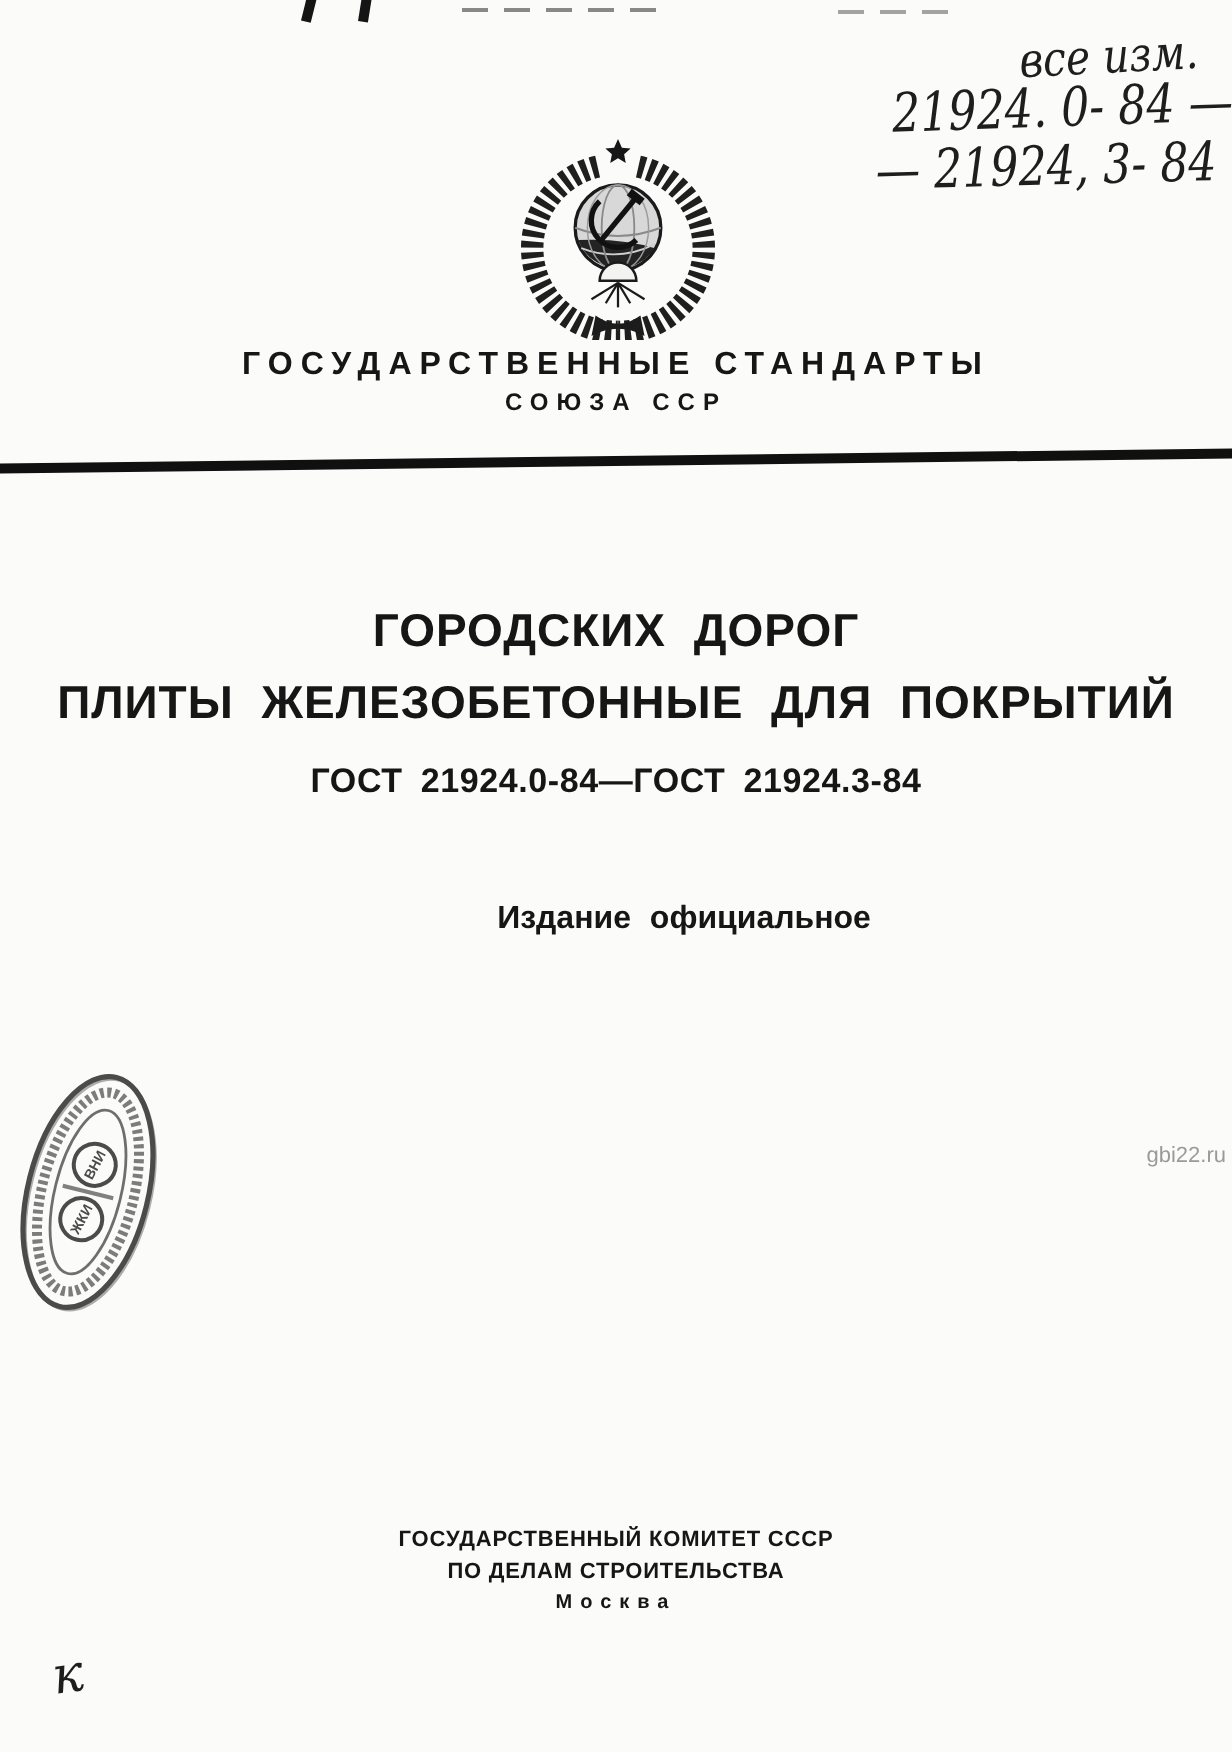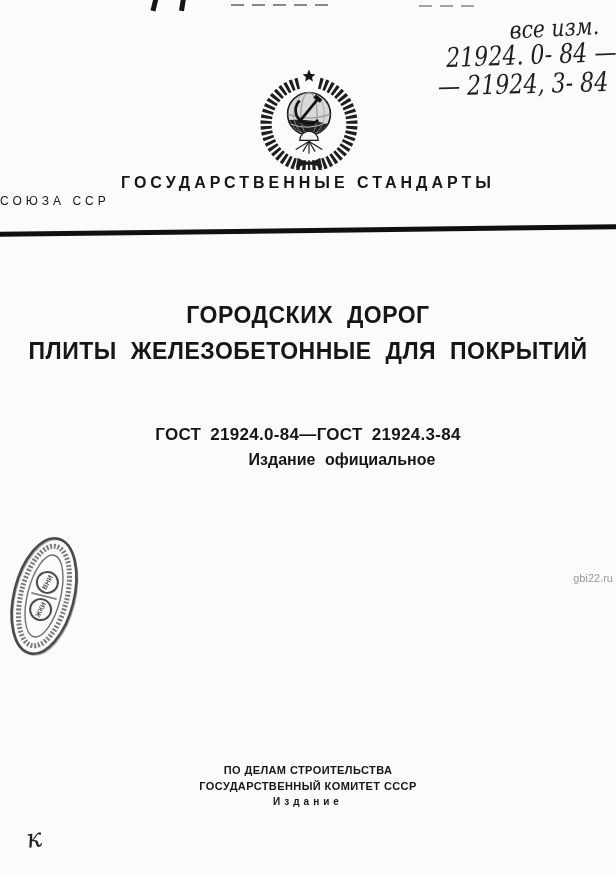--- a/index.html
+++ b/index.html
@@ -26,32 +26,32 @@
   .hand.l2{top:36px;right:0px;font-size:27px;transform:rotate(-2deg) scaleX(.82);}
   .hand.l3{top:66px;right:8px;font-size:27px;transform:rotate(-1.5deg) scaleX(.82);}
   .hand.k-mark{top:822px;left:24px;right:auto;font-size:26px;transform:rotate(-8deg);}
 
   
   .emblem{position:absolute;left:258px;top:68px;width:102px;height:102px;}
 
   
   .org1{position:absolute;top:174px;left:0;width:100%;text-align:center;
     font-weight:bold;font-size:16px;letter-spacing:4px;}
-  .org2{position:absolute;top:194px;left:0;width:100%;text-align:left;
-    font-weight:normal;font-size:12px;letter-spacing:4px;}
+  .org2{position:absolute;top:194px;left:0;width:100%;text-align:center;
+    font-weight:bold;font-size:12px;letter-spacing:4px;}
 
   
   .divider{position:absolute;top:228px;left:-4px;width:626px;height:5px;
     background:#101010;transform:rotate(-0.7deg);}
 
   
   .title{position:absolute;top:297px;left:0;width:100%;text-align:center;
     font-weight:bold;font-size:23px;line-height:36px;letter-spacing:.5px;word-spacing:7px;}
   .gost{position:absolute;top:381px;left:0;width:100%;text-align:center;
-    font-weight:bold;font-size:17px;letter-spacing:.3px;word-spacing:4px;margin-top:44px;}
+    font-weight:bold;font-size:17px;letter-spacing:.3px;word-spacing:4px;}
   .edition{position:absolute;top:451px;left:0;width:100%;text-align:center;
     font-weight:bold;font-size:16px;word-spacing:5px;padding-left:34px;}
 
   
   .stamp{position:absolute;left:2px;top:526px;width:86px;height:140px;opacity:.88;}
 
   
   .watermark{position:absolute;top:572px;right:3px;font-size:11px;color:#9a9a9a;}
 
   
@@ -131,20 +131,20 @@
         <line x1="29" y1="70" x2="55" y2="70" stroke-width="2" opacity=".7"></line>
         <text x="42" y="58.5" transform="rotate(-76 42 56)" font-size="7" font-weight="bold" text-anchor="middle" fill="#333" stroke="none">ВНИ</text>
         <text x="42" y="86.5" transform="rotate(-76 42 84)" font-size="7" font-weight="bold" text-anchor="middle" fill="#333" stroke="none">ЖКИ</text>
       </g>
     </svg>
   </div>
 
   <div class="watermark">gbi22.ru</div>
 
   <div class="footer">
+    <div>ГОСУДАРСТВЕННЫЙ КОМИТЕТ СССР</div>
     <div>ПО ДЕЛАМ СТРОИТЕЛЬСТВА</div>
-    <div>ГОСУДАРСТВЕННЫЙ КОМИТЕТ СССР</div>
-    <div class="city">Издание</div>
+    <div class="city">Москва</div>
   </div>
 
   <div class="hand k-mark">к</div>
 
 </div>
 
 </body></html>

